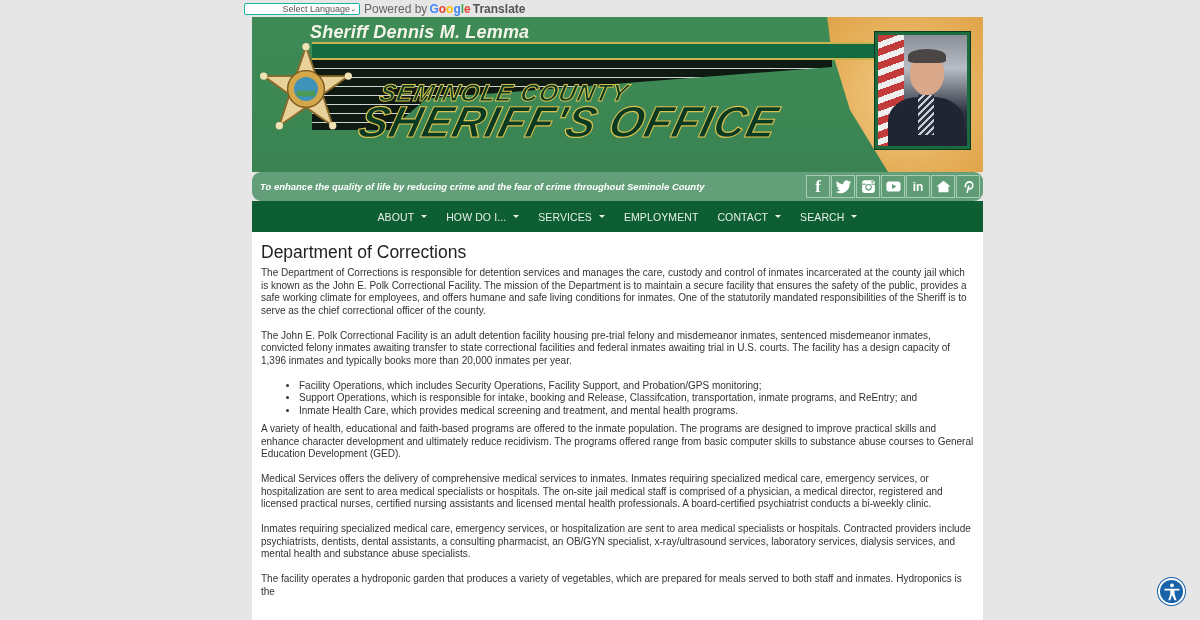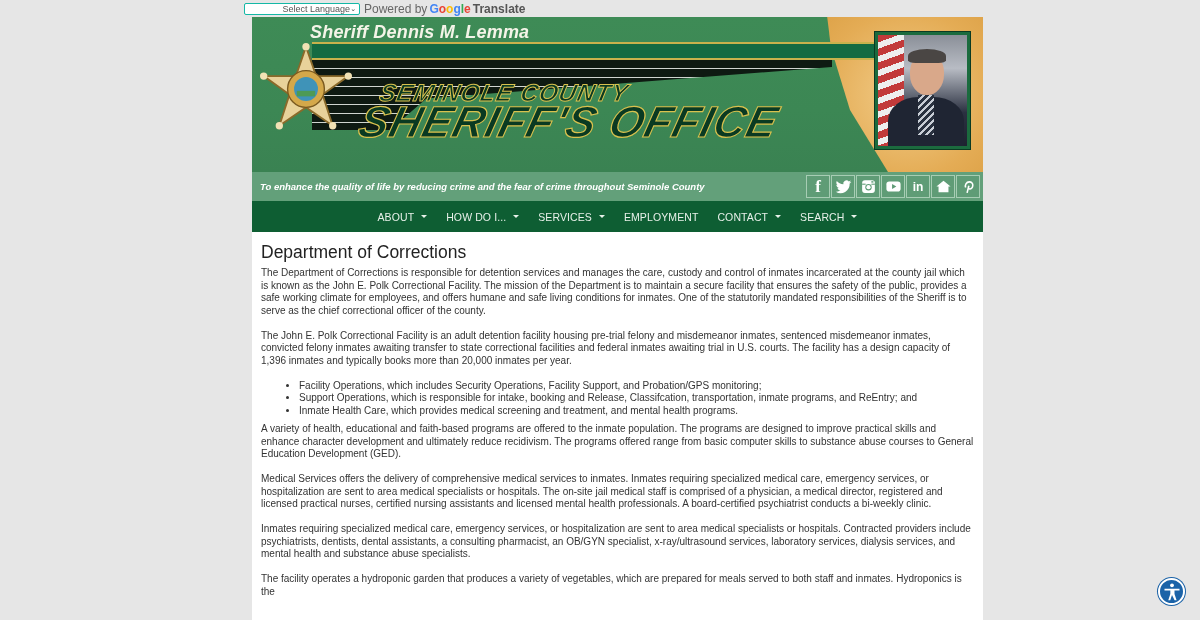--- a/index.html
+++ b/index.html
@@ -18,21 +18,21 @@
   .banner .sheriff-name { position: absolute; left: 58px; top: 5px; color: #f4f4e8; font-style: italic; font-weight: bold; font-size: 18px; letter-spacing: 0.2px; }
   .banner .logo-county { position: absolute; left: 128px; top: 62px; font-style: italic; font-weight: 900; font-size: 24px; color: #0b3a22; -webkit-text-stroke: 1px #d8c14e; letter-spacing: 1px; transform: skewX(-12deg); }
   .banner .logo-office { position: absolute; left: 108px; top: 80px; font-style: italic; font-weight: 900; font-size: 44px; color: #0a3a22; -webkit-text-stroke: 1.2px #d8c14e; letter-spacing: 1px; transform: skewX(-14deg); }
   .badge { position: absolute; left: 6px; top: 26px; width: 96px; height: 92px; }
   .portrait { position: absolute; left: 623px; top: 15px; width: 95px; height: 117px; border: 3px solid #1b6b3e; background: linear-gradient(180deg,#8a8f98 0%,#b8bcc4 30%,#2a3040 70%,#1e2330 100%); box-shadow: 0 0 0 1px #0b3a22; overflow: hidden; }
   .portrait .flag { position: absolute; left: 0; top: 0; width: 26px; height: 100%; background: repeating-linear-gradient(160deg,#c23a3a 0 7px,#eee 7px 13px); }
   .portrait .head { position: absolute; left: 32px; top: 18px; width: 34px; height: 42px; background: #d9a88a; border-radius: 45% 45% 48% 48%; }
   .portrait .hair { position: absolute; left: 30px; top: 14px; width: 38px; height: 14px; background: #4a4644; border-radius: 50% 50% 20% 20%; }
   .portrait .suit { position: absolute; left: 10px; top: 62px; width: 76px; height: 60px; background: #1f2533; border-radius: 40% 40% 0 0; }
   .portrait .shirt { position: absolute; left: 40px; top: 60px; width: 16px; height: 40px; background: repeating-linear-gradient(135deg,#2a3240 0 3px,#c9ced6 3px 5px); }
-  .tagline-bar { width: 731px; height: 29px; background: #63a07a; display: flex; align-items: center; justify-content: space-between; padding-left: 8px; padding-right: 3px; }
+  .tagline-bar { width: 731px; height: 29px; background: #63a07a; display: flex; align-items: center; justify-content: space-between; padding-left: 8px; padding-right: 3px; border-radius: 9px; }
   .tagline { color: #fff; font-style: italic; font-size: 9.5px; font-weight: bold; }
   .social { display: flex; }
   .social-btn { width: 24px; height: 23px; border: 1px solid #a7cdb4; margin-left: 1px; display: flex; align-items: center; justify-content: center; color: #fff; font-weight: bold; font-size: 15px; background: #5f9c76; }
   .social-btn svg { width: 17px; height: 17px; }
   .navbar { width: 731px; height: 31px; background: #0e5e33; display: flex; justify-content: center; align-items: center; }
   .nav-item { color: #e8f1ea; font-size: 10.5px; padding: 0 9.5px; letter-spacing: 0.1px; display: flex; align-items: center; gap: 4px; }
   .nav-item .caret { display: inline-block; width: 0; height: 0; border-left: 3px solid transparent; border-right: 3px solid transparent; border-top: 3px solid #e8f1ea; margin-left: 3px; }
   .content { width: 731px; height: 389px; background: #fff; padding: 10px 9px 0 9px; color: #333; font-size: 10px; line-height: 12.5px; overflow: hidden; }
   .content h1 { font-weight: normal; font-size: 17.5px; color: #222; line-height: 20px; margin-bottom: 5px; }
   .content p { margin-bottom: 12.5px; }

